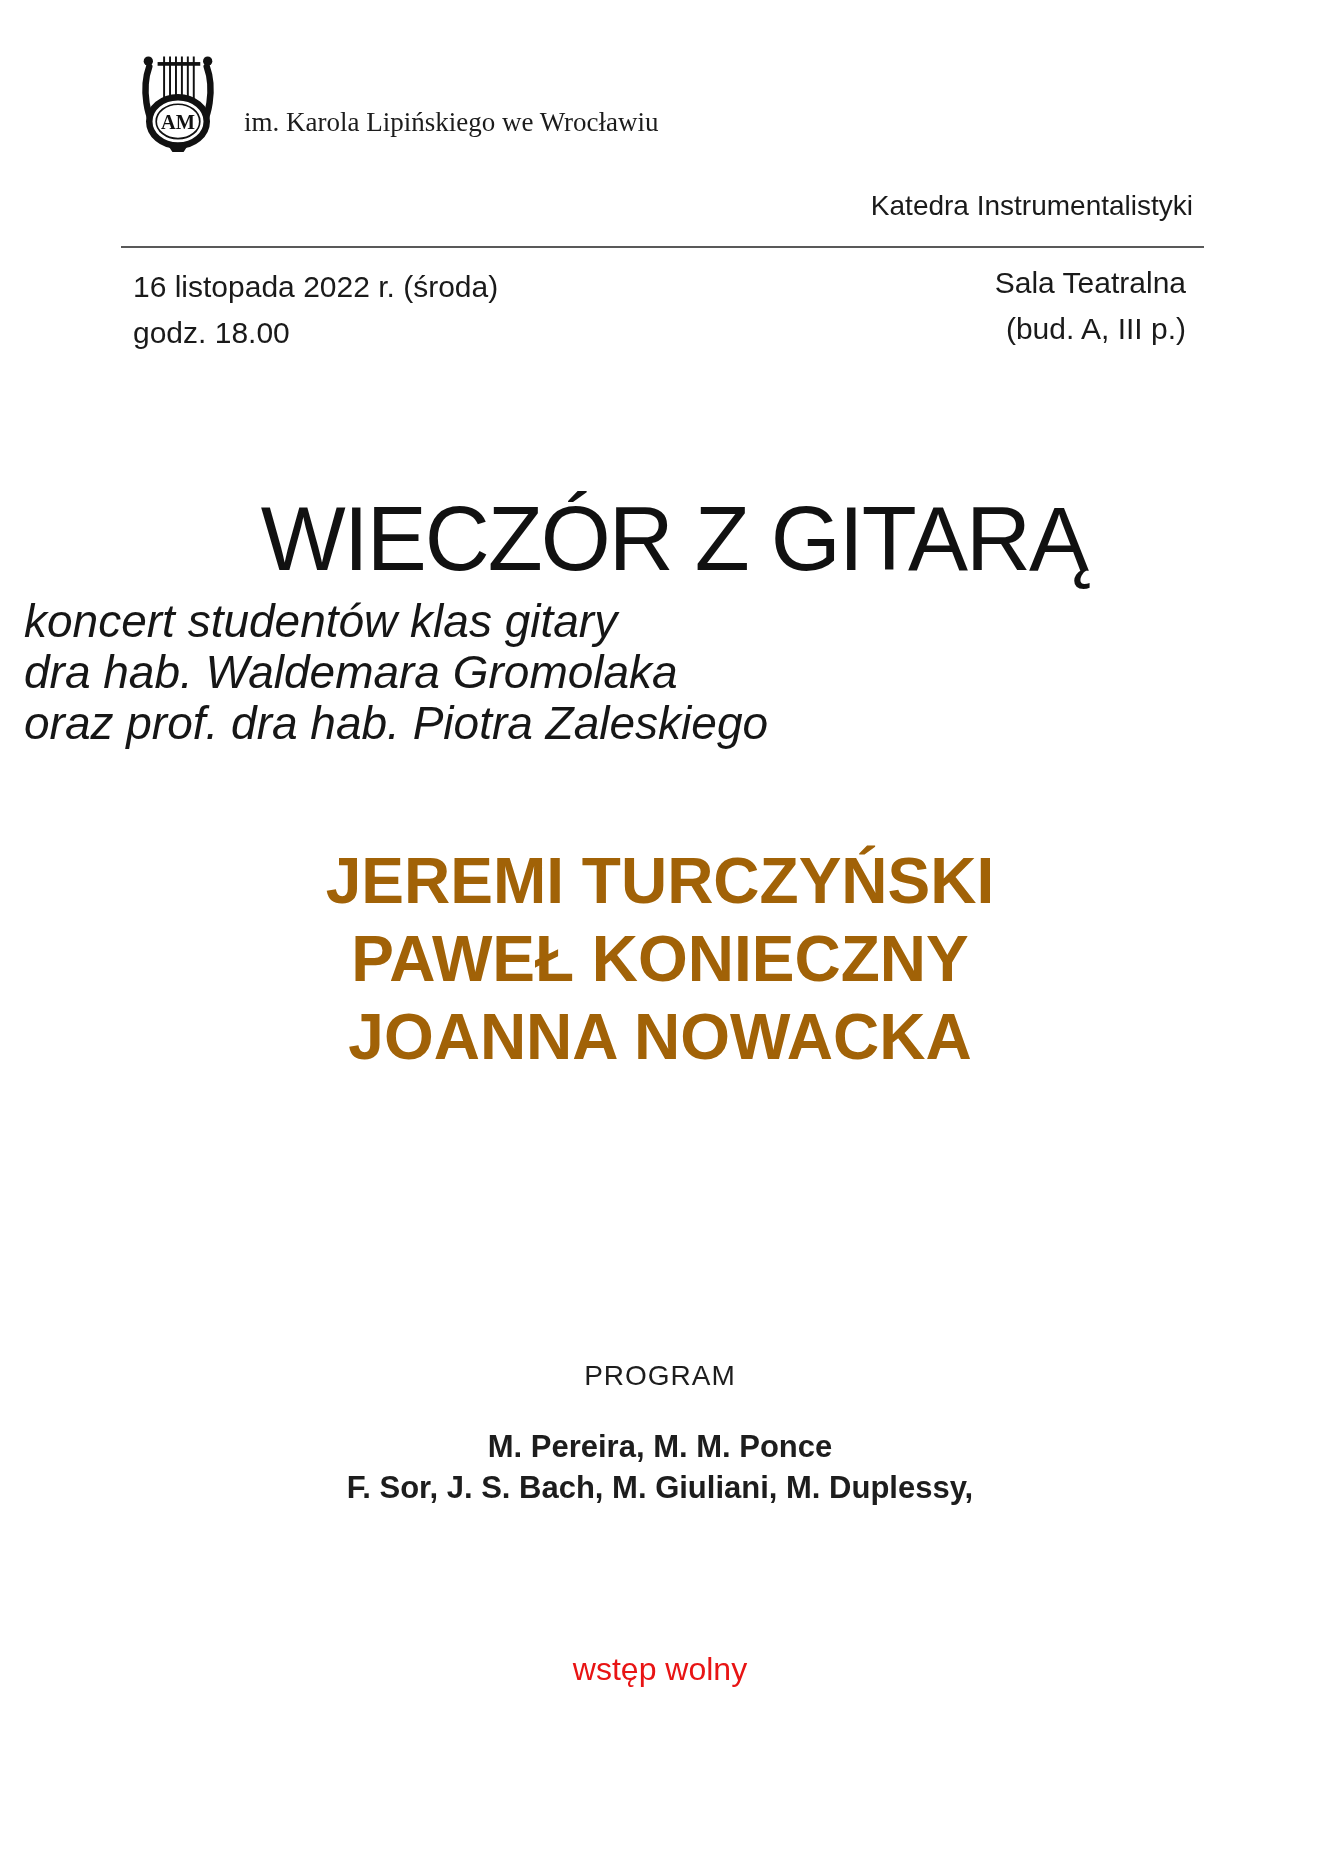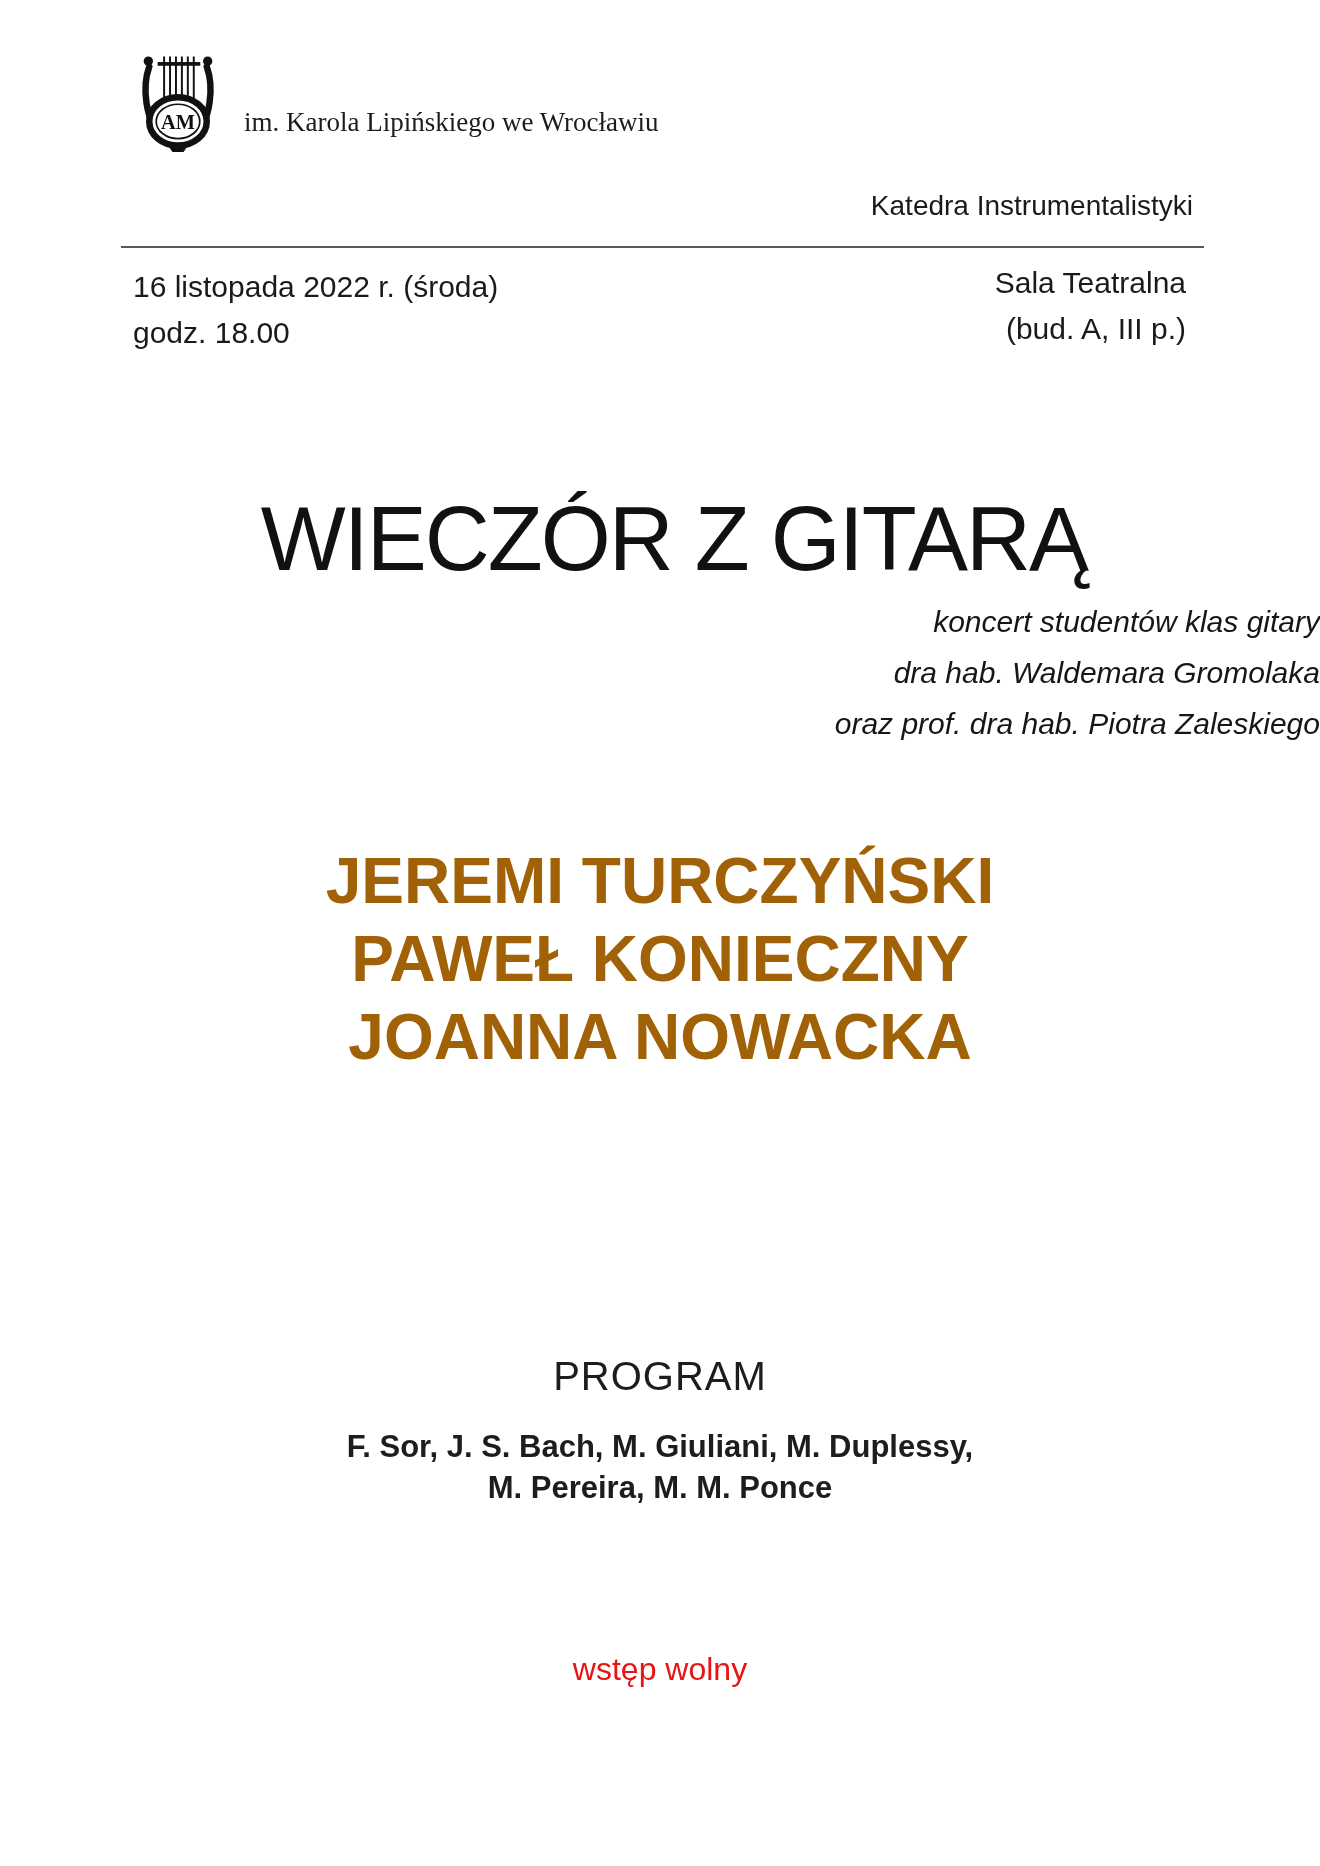--- a/index.html
+++ b/index.html
@@ -101,25 +101,26 @@
     white-space: nowrap;
     margin-left: 28px;
   }
 
   
   .subtitle {
     position: absolute;
     left: 0;
     right: 0;
     top: 596px;
-    text-align: right;
+    text-align: left;
     font-style: italic;
-    font-size: 30px;
+    font-size: 46px;
     line-height: 51px;
     color: #161616;
+    padding-left: 24px;
   }
 
   
   .names {
     position: absolute;
     left: 0;
     right: 0;
     top: 842px;
     text-align: center;
     font-weight: 700;
@@ -129,21 +130,21 @@
     white-space: nowrap;
   }
 
   
   .program-head {
     position: absolute;
     left: 0;
     right: 0;
     top: 1358px;
     text-align: center;
-    font-size: 40px;
+    font-size: 28px;
     line-height: 36px;
     letter-spacing: 1px;
     color: #1d1d1d;
   }
   .composers {
     position: absolute;
     left: 0;
     right: 0;
     top: 1426px;
     text-align: center;
@@ -223,19 +224,19 @@
 
   <div class="names">
     <div>JEREMI TURCZYŃSKI</div>
     <div>PAWEŁ KONIECZNY</div>
     <div>JOANNA NOWACKA</div>
   </div>
 
   <div class="program-head">PROGRAM</div>
 
   <div class="composers">
+    <div>M. Pereira, M. M. Ponce</div>
     <div>F. Sor, J. S. Bach, M. Giuliani, M. Duplessy,</div>
-    <div>M. Pereira, M. M. Ponce</div>
   </div>
 
   <div class="free">wstęp wolny</div>
 
 </div>
 
 </body></html>

